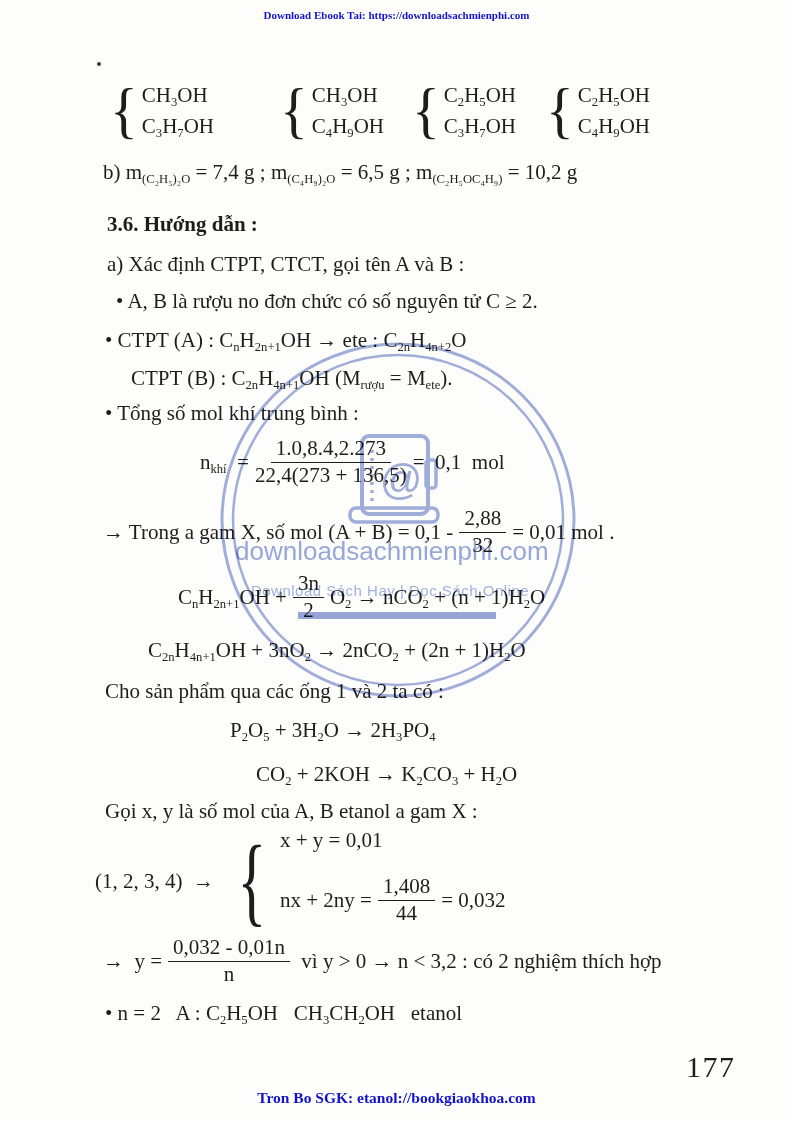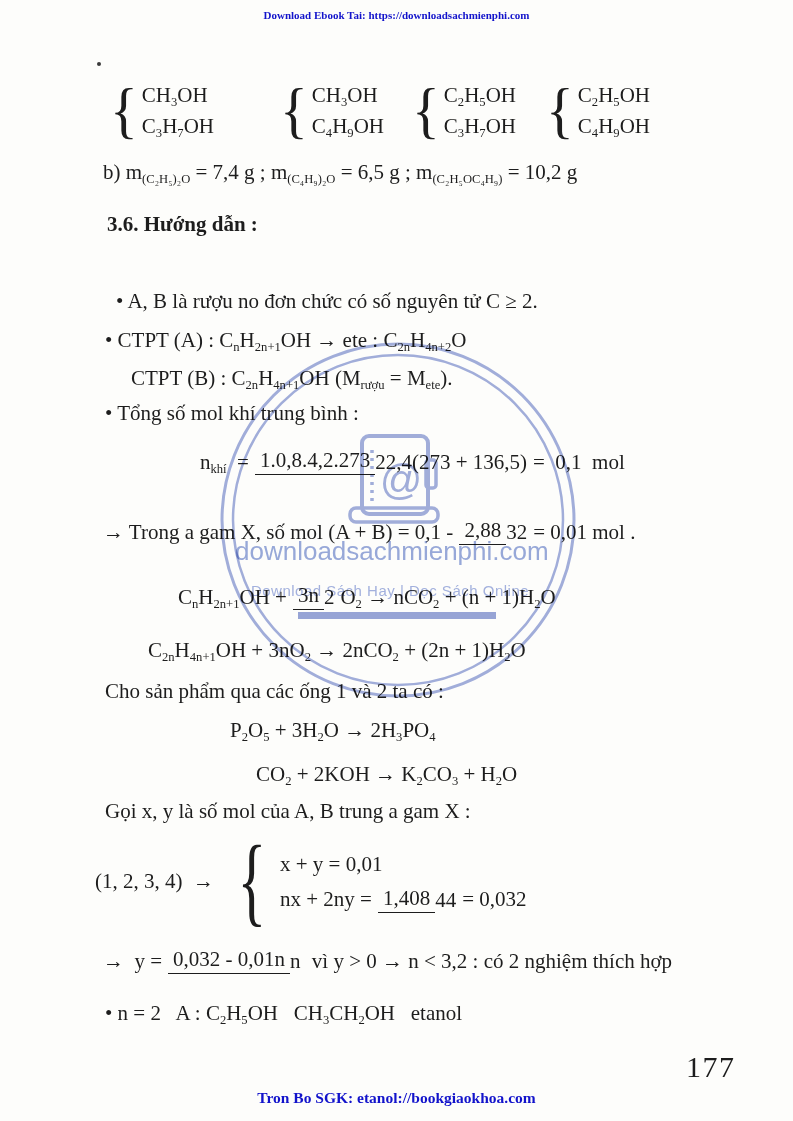--- a/index.html
+++ b/index.html
@@ -1,21 +1,21 @@
 <!DOCTYPE html>
 <html><head>
 <meta charset="utf-8">
 <style>
   html,body{margin:0;padding:0;background:#ffffff;}
   .page{position:relative;width:793px;height:1121px;background:#fdfdfb;
         font-family:"Liberation Serif",serif;color:#1d1d1d;overflow:hidden;}
   .abs{position:absolute;white-space:pre;}
   .line{font-size:21px;}
   sub{font-size:0.6em;line-height:0;vertical-align:-0.32em;}
-  .frac{display:inline-flex;flex-direction:row;align-items:center;margin:0 6px;line-height:1.12;text-align:center;}
+  .frac{display:inline-flex;flex-direction:column;align-items:center;margin:12px 6px;line-height:1.12;text-align:center;}
   .frac .fn{border-bottom:1.7px solid #1d1d1d;padding:0 5px 1px;}
   .frac .fd{padding-top:1px;}
   .flexline{display:flex;align-items:center;white-space:pre;font-size:21px;}
   .eqrow{position:absolute;left:0;width:793px;display:flex;align-items:center;white-space:pre;font-size:21px;}
   .header{position:absolute;top:9px;left:0;width:100%;text-align:center;
           color:#1213cb;font-size:11px;font-weight:bold;white-space:pre;}
   .footer{position:absolute;top:1089px;left:0;width:100%;text-align:center;
           color:#1213cb;font-size:15.5px;font-weight:bold;white-space:pre;}
   .pageno{position:absolute;left:686px;top:1050px;font-size:30px;letter-spacing:1.5px;}
   .dot{position:absolute;left:97px;top:62px;width:4px;height:4px;border-radius:50%;background:#3a3a3a;}
@@ -71,20 +71,21 @@
     <span class="stack">
       <span>C<sub>2</sub>H<sub>5</sub>OH</span>
       <span>C<sub>4</sub>H<sub>9</sub>OH</span>
     </span>
   </div>
 
   <div class="abs line" style="left:103px;top:160px">b) m<sub>(C₂H₅)₂O</sub> = 7,4 g ; m<sub>(C₄H₉)₂O</sub> = 6,5 g ; m<sub>(C₂H₅OC₄H₉)</sub> = 10,2 g</div>
 
   <div class="abs heading" style="left:107px;top:212px"><span>3.6.</span><span class="it"> Hướng dẫn :</span></div>
 
+  <div class="abs line" style="left:107px;top:252px">a) Xác định CTPT, CTCT, gọi tên A và B :</div>
 
   <div class="abs line" style="left:116px;top:289px">• A, B là rượu no đơn chức có số nguyên tử C ≥ 2.</div>
 
   <div class="abs line" style="left:105px;top:328px">• CTPT (A) : C<sub>n</sub>H<sub>2n+1</sub>OH → ete : C<sub>2n</sub>H<sub>4n+2</sub>O</div>
 
   <div class="abs line" style="left:131px;top:366px">CTPT (B) : C<sub>2n</sub>H<sub>4n+1</sub>OH (M<sub>rượu</sub> = M<sub>ete</sub>).</div>
 
   <div class="abs line" style="left:105px;top:401px">• Tổng số mol khí trung bình :</div>
 
   <div class="abs flexline" style="left:200px;top:431px;height:62px">
@@ -125,21 +126,21 @@
   <div class="eqrow" style="top:713px;height:34px;padding-left:230px">
     <span>P<sub>2</sub>O<sub>5</sub> + 3H<sub>2</sub>O → 2H<sub>3</sub>PO<sub>4</sub></span>
     
   </div>
 
   <div class="eqrow" style="top:757px;height:34px;padding-left:256px">
     <span>CO<sub>2</sub> + 2KOH → K<sub>2</sub>CO<sub>3</sub> + H<sub>2</sub>O</span>
     
   </div>
 
-  <div class="abs line" style="left:105px;top:799px">Gọi x, y là số mol của A, B trung a gam X :</div>
+  <div class="abs line" style="left:105px;top:799px">Gọi x, y là số mol của A, B etanol a gam X :</div>
 
   <div class="abs flexline" style="left:95px;top:833px;height:96px">
     <span>(1, 2, 3, 4)  →</span>
     <span class="sysbrace">{</span>
     <span class="syscol">
       <span class="sysrow1">x + y = 0,01</span>
       <span class="sysrow2">
         <span>nx + 2ny =</span>
         <span class="frac">
           <span class="fn">1,408</span>

